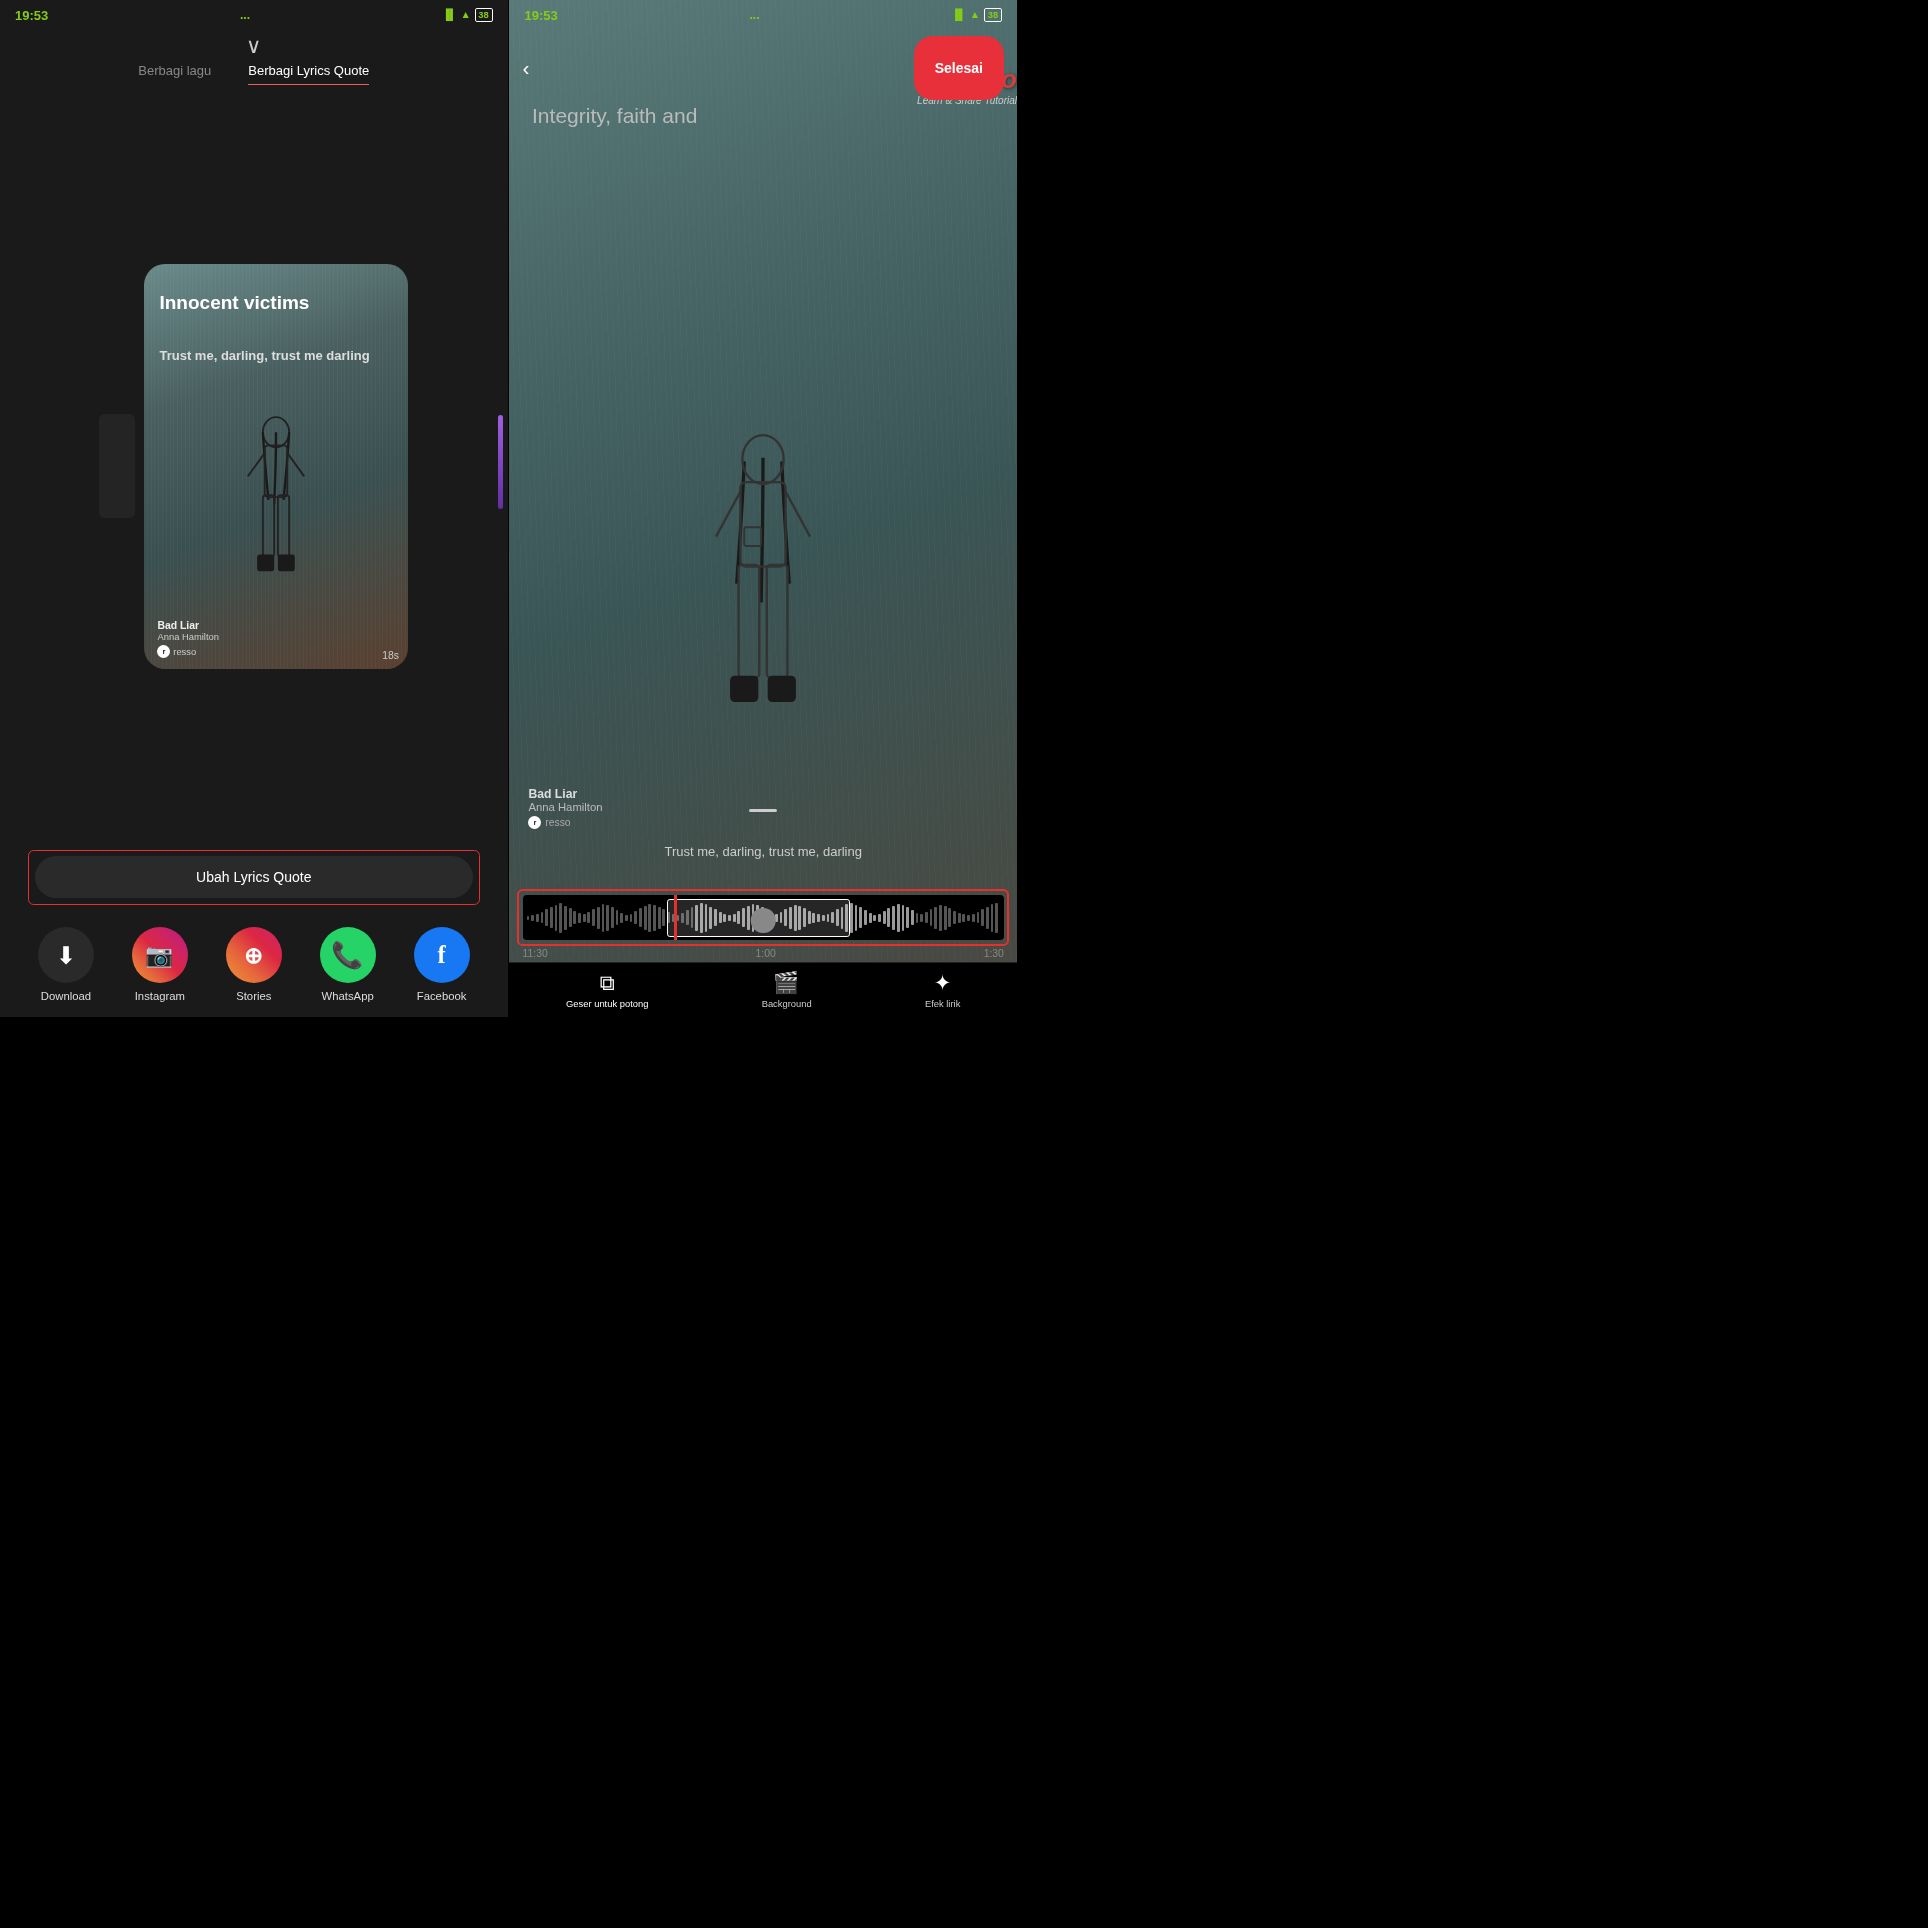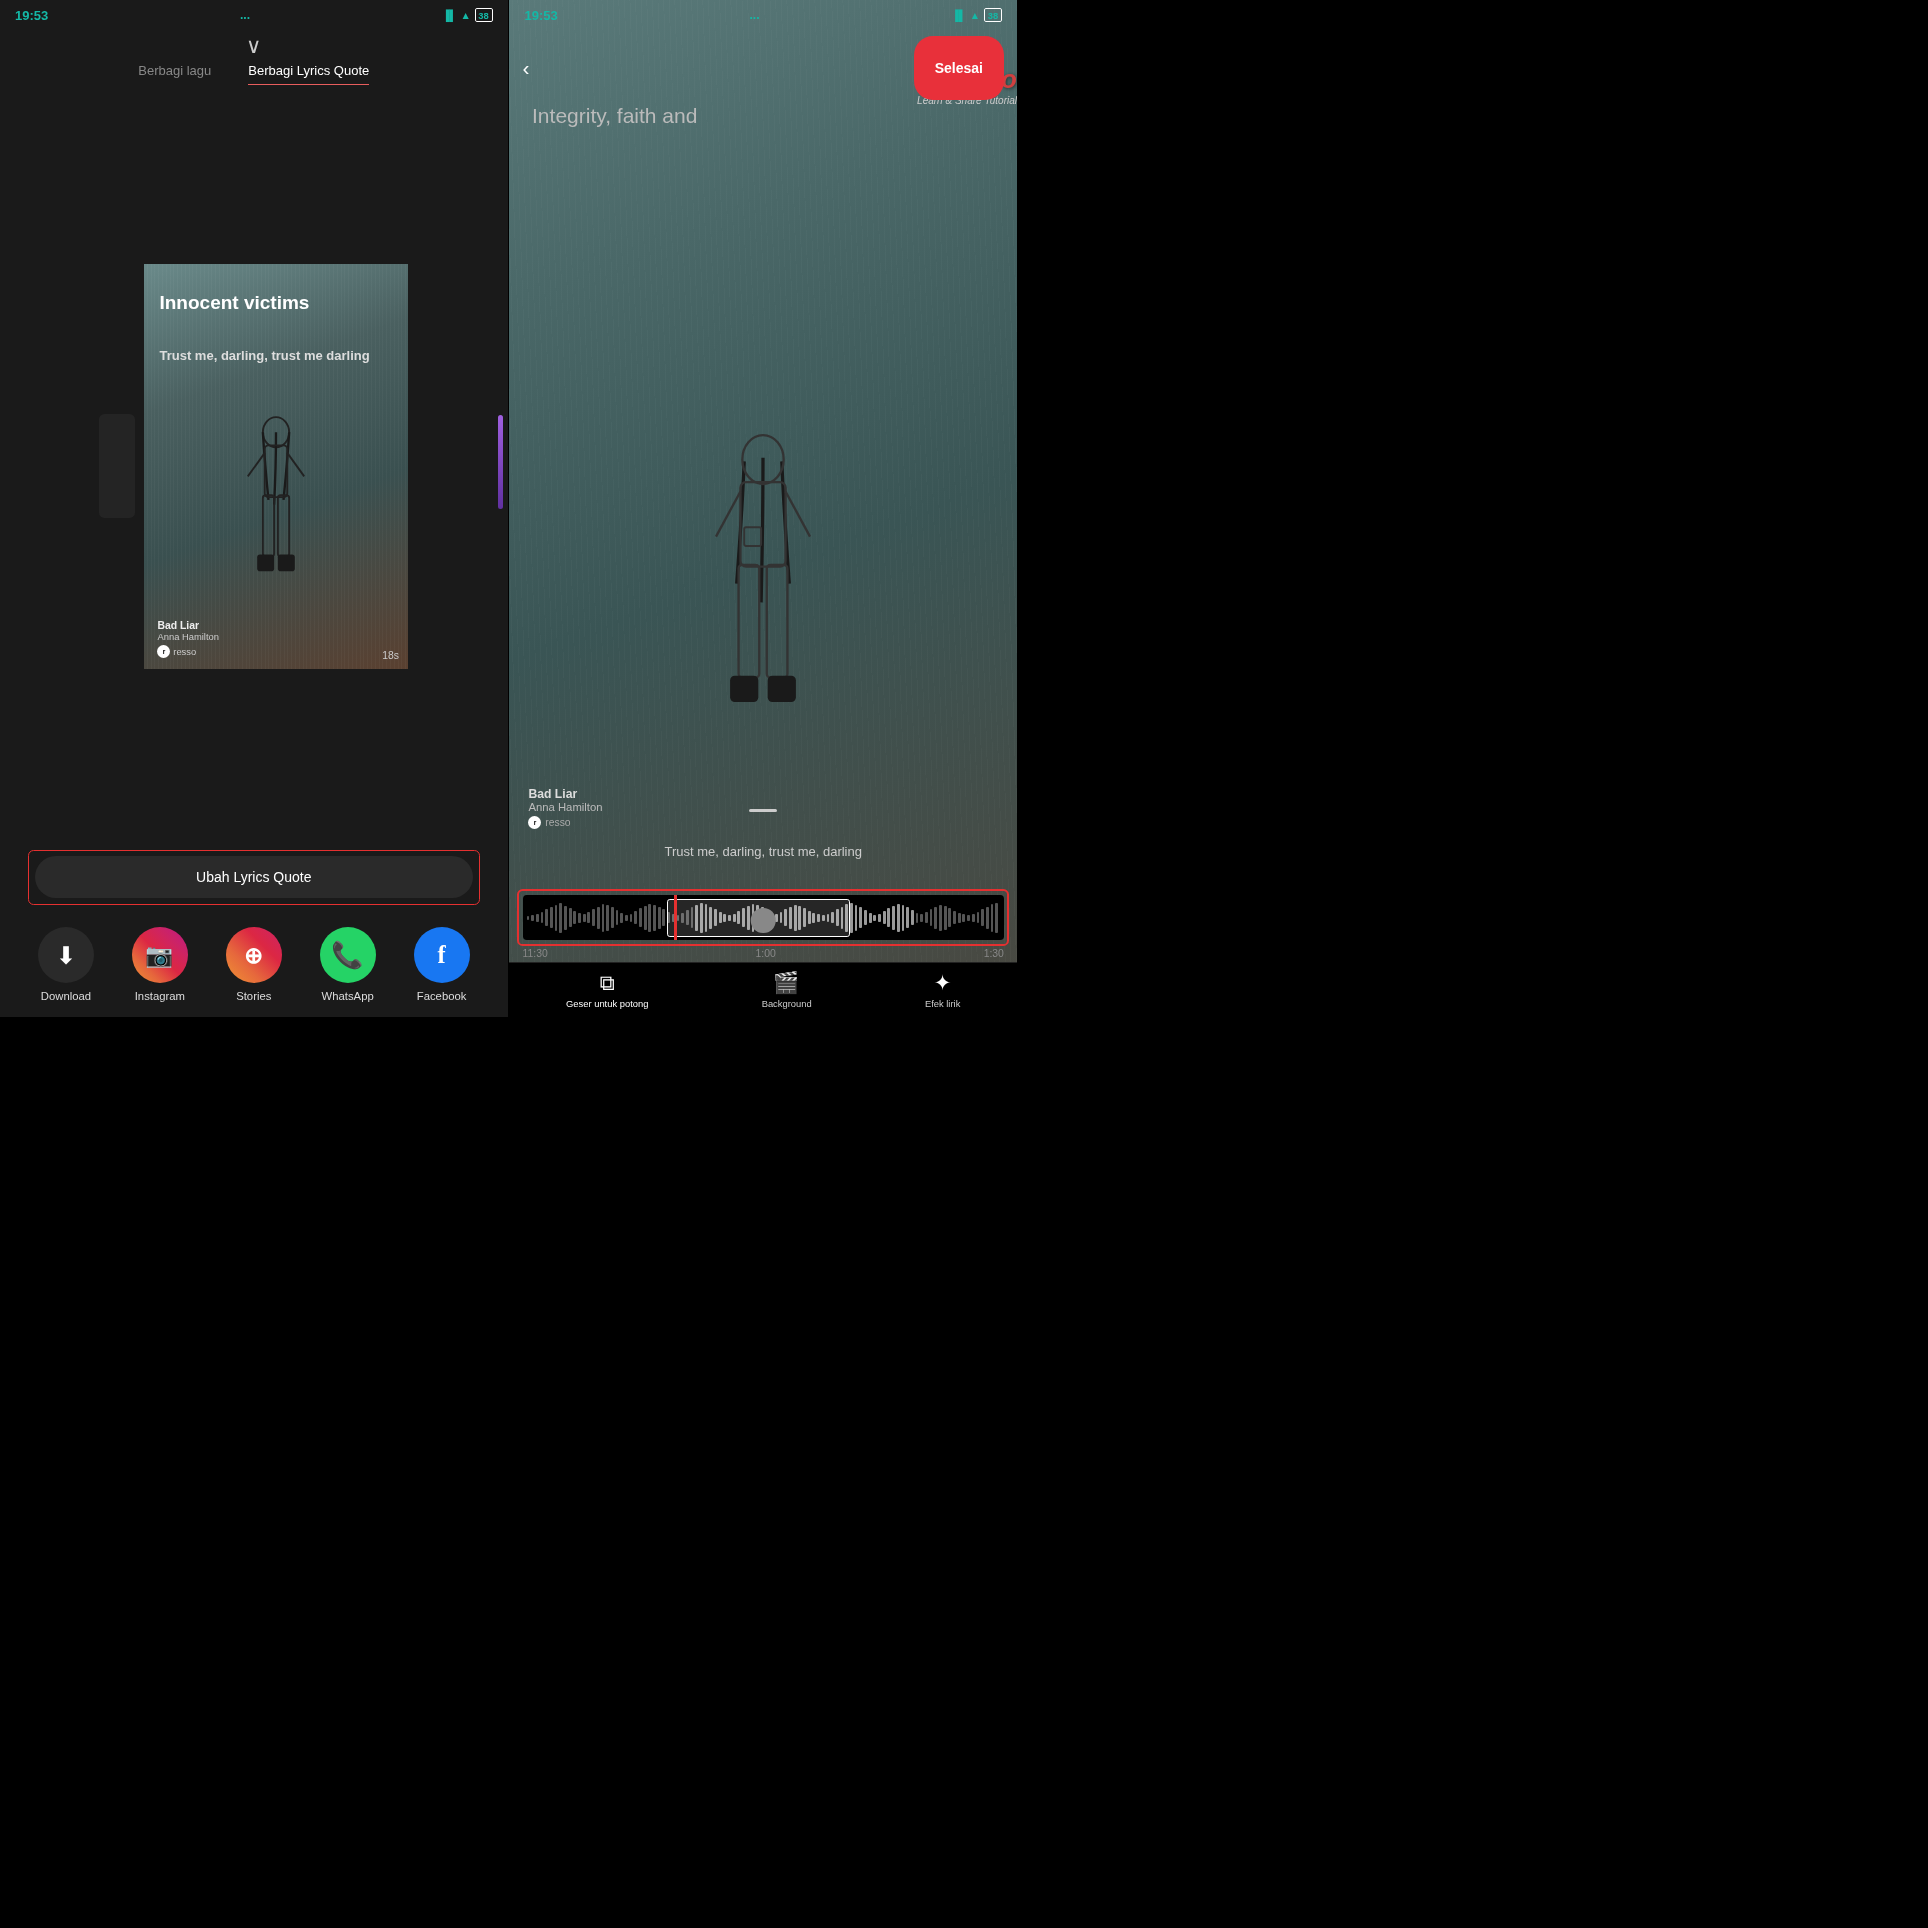--- a/index.html
+++ b/index.html
@@ -31,23 +31,23 @@
       display: flex;
       flex-direction: column;
       position: relative;
       overflow: hidden;
     }
 
     
     .status-bar {
       display: flex;
       justify-content: space-between;
-      align-items: center;
+      align-items: flex-start;
       padding: 7.5px 15px;
-      color: #14b8a6;
+      color: #84cc16;
       font-size: 12.2px;
       font-weight: 600;
       height: 30px;
     }
     .status-bar .time { font-weight: 700; font-size: 13px; }
     .status-bar .icons { display: flex; gap: 3.8px; align-items: center; font-size: 10.4px; }
     .battery-box {
       border: 1.4px solid #fff;
       border-radius: 1.9px;
       padding: 0.9px 2.8px;
@@ -97,21 +97,21 @@
       width: 36px;
       height: 104px;
       background: #2a2a2a;
       border-radius: 5.6px;
       margin-right: 9.4px;
       opacity: 0.7;
     }
     .main-card {
       width: 264px;
       height: 405px;
-      border-radius: 0;
+      border-radius: 21px;
       overflow: hidden;
       position: relative;
       flex-shrink: 0;
     }
     .card-bg {
       width: 100%;
       height: 100%;
       background: linear-gradient(160deg, #6a8a8a 0%, #4a6060 30%, #3a5050 60%, #5a4030 100%);
       position: relative;
     }

